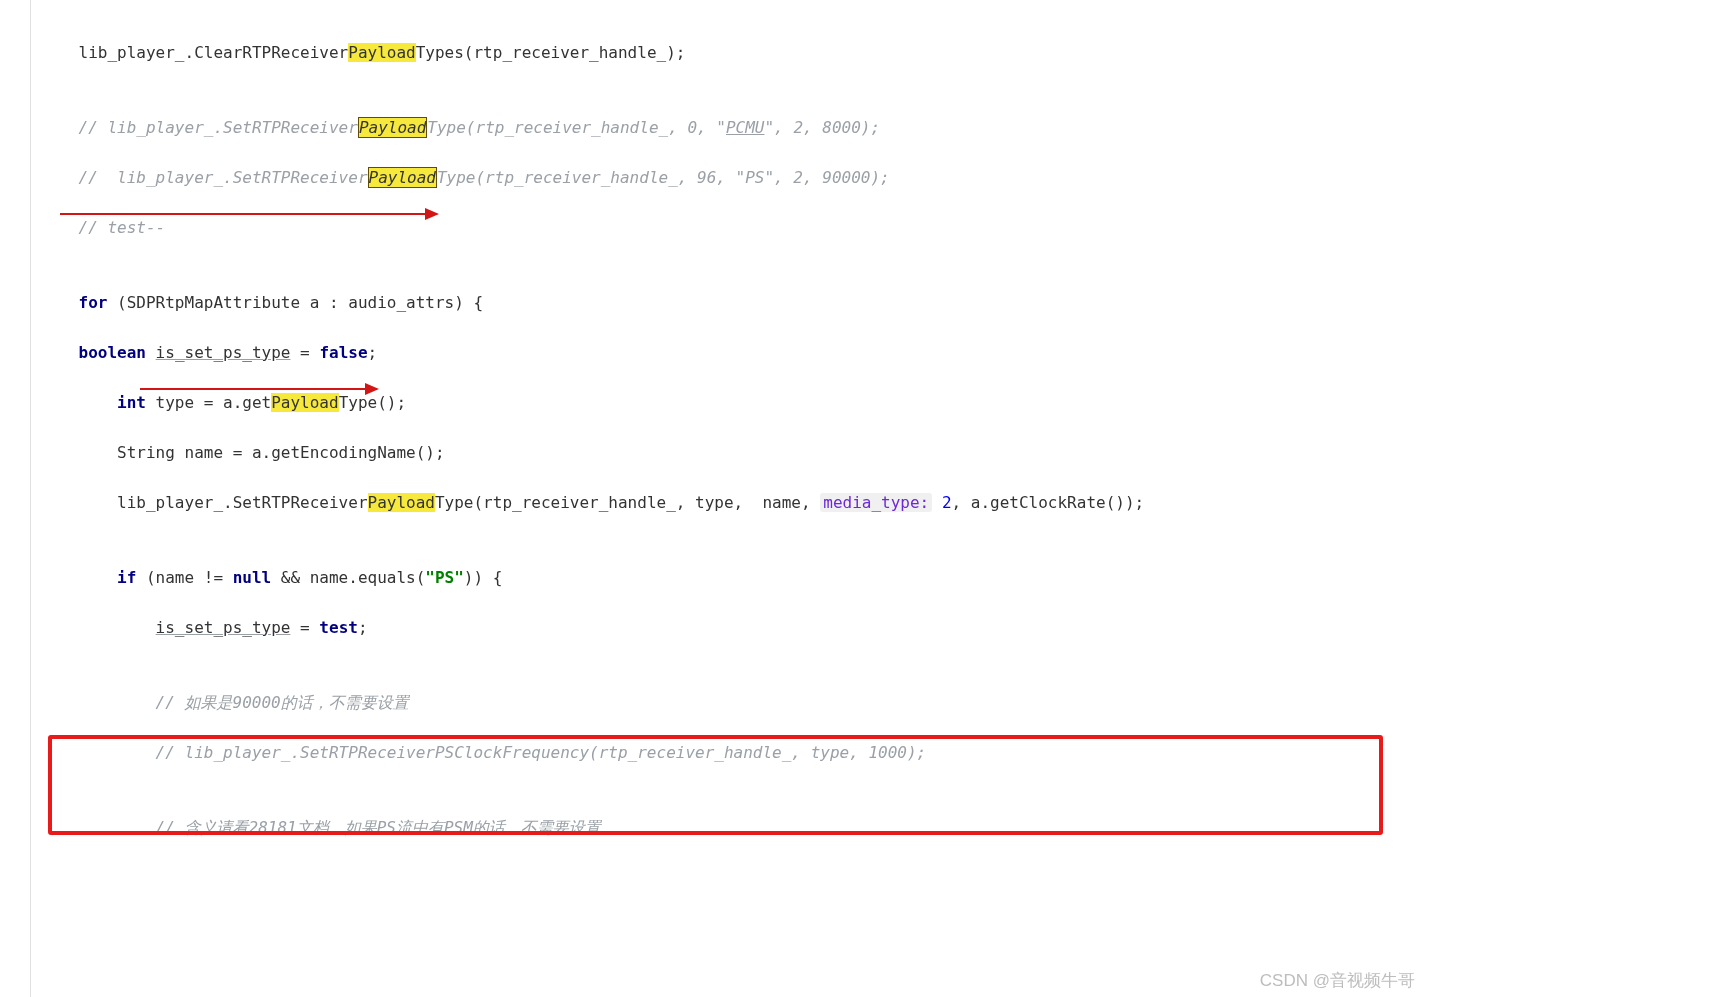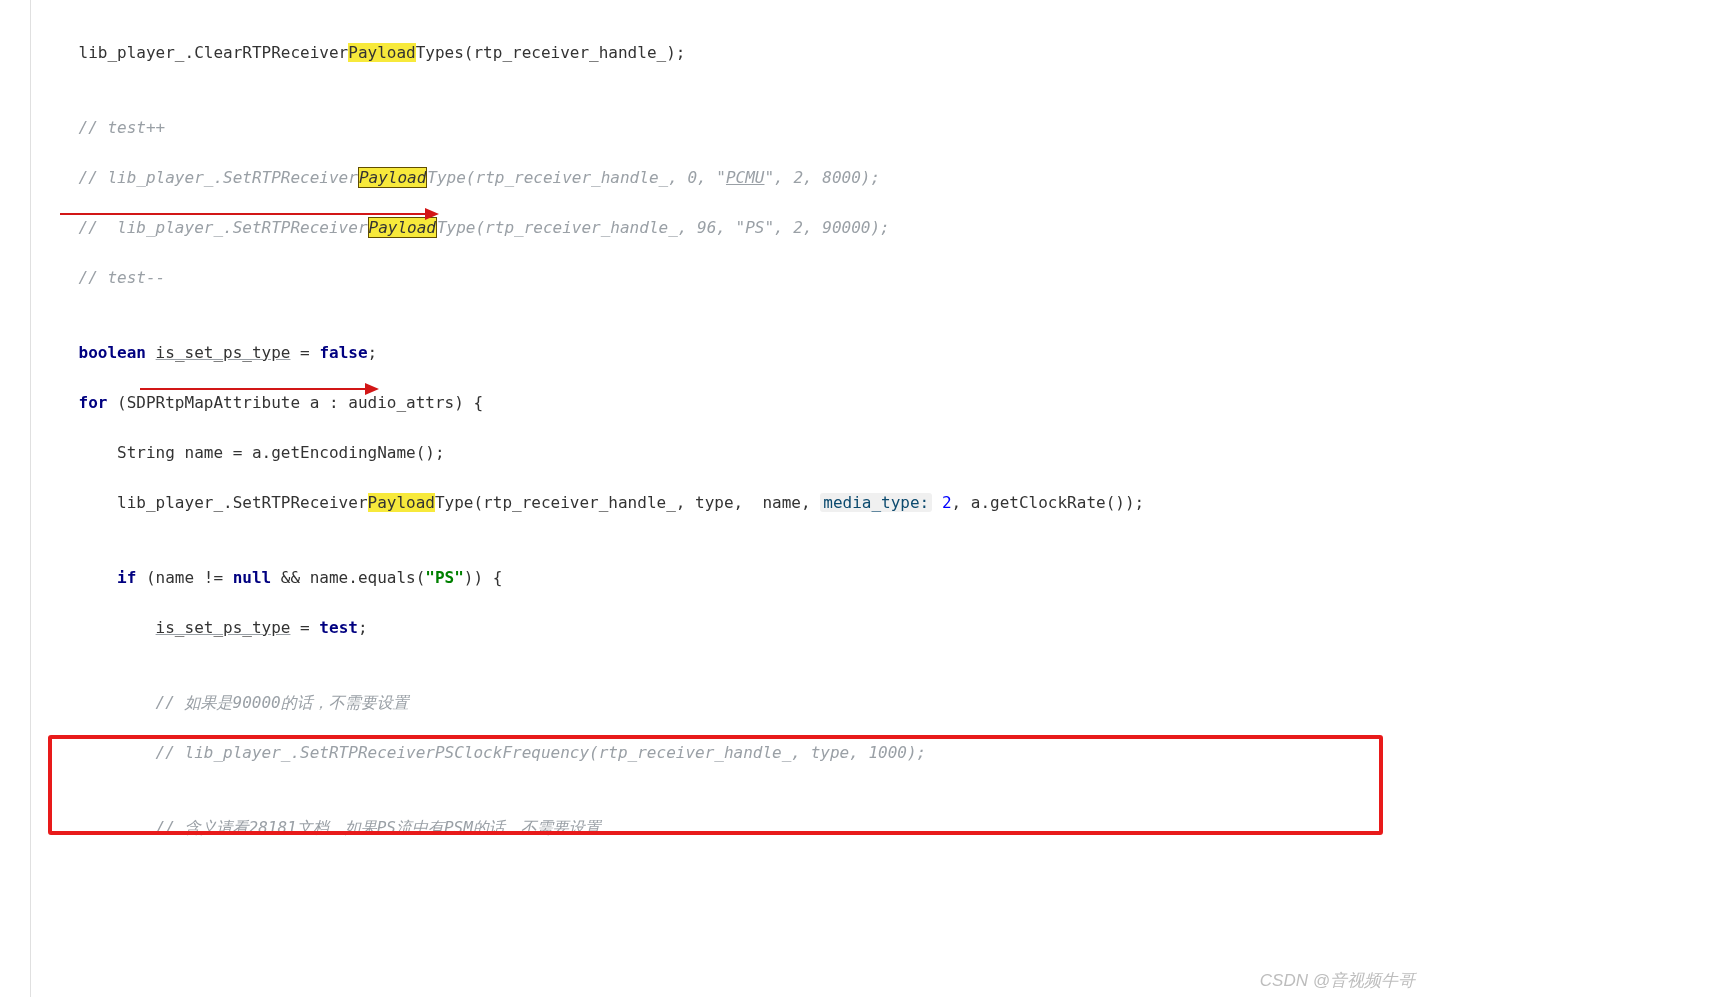--- a/index.html
+++ b/index.html
@@ -6,44 +6,44 @@
   .page{width:1430px;height:997px;position:relative;overflow:hidden;box-sizing:border-box;padding:15px 0 15px 40px;}
   .code{white-space:pre;line-height:25px;}
   .gutter{position:absolute;top:0;left:0;width:30px;height:100%;border-right:1px solid #e0e0e0;}
   .ln{display:block;}
   .kw{color:#000080;font-weight:bold;}
   .str{color:#008000;font-weight:bold;}
   .cm, .cm *{color:#9aa0a6;font-style:italic;}
   .num{color:#0000ff;}
   .hl{background:#f7e93b;color:#333;font-style:normal;font-weight:normal;}
   .hlbox{background:#f7e93b;color:#333;border:1px solid #604d00;padding:0;}
-  .hint{background:#f0f0f0;color:#0c4a6e;font-style:normal;padding:0 3px;border-radius:3px;}
+  .hint{background:#f0f0f0;color:#6d28d9;font-style:normal;padding:0 3px;border-radius:3px;}
   .u{text-decoration:underline;text-decoration-color:#9aa0a6;text-align:right;}
   .redbox{position:absolute;border:4px solid #e81a1a;border-radius:3px;}
   .arrow{position:absolute;pointer-events:none;}
   .arrow .shaft{position:absolute;height:2px;background:#d21616;top:0;left:0;}
   .arrow .head{position:absolute;width:0;height:0;border-left:14px solid #d21616;border-top:6px solid transparent;border-bottom:6px solid transparent;top:-5px;}
-  .watermark{position:absolute;right:15px;bottom:5px;color:#bdbdbd;font-family:Arial,sans-serif;font-size:17px;font-style:italic;}
+  .watermark{position:absolute;right:15px;bottom:5px;color:#bdbdbd;font-family:Arial,sans-serif;font-size:17px;}
 </style>
 </head>
 <body>
 
 <div class="page">
   <div class="gutter"></div>
 
   <div class="code">
 <span class="ln"><span>    lib_player_.ClearRTPReceiver</span><span class="hl">Payload</span><span>Types(rtp_receiver_handle_);</span></span>
 <span class="ln"></span>
-<span class="ln cm">    // test++</span>
 <span class="ln cm"><span>    // lib_player_.SetRTPReceiver</span><span class="hlbox">Payload</span><span>Type(rtp_receiver_handle_, 0, "</span><span class="u">PCMU</span><span>", 2, 8000);</span></span>
 <span class="ln cm"><span>    //  lib_player_.SetRTPReceiver</span><span class="hlbox">Payload</span><span>Type(rtp_receiver_handle_, 96, "PS", 2, 90000);</span></span>
 <span class="ln cm">    // test--</span>
 <span class="ln"></span>
+<span class="ln"><span>    </span><span class="kw">for</span><span> (SDPRtpMapAttribute a : audio_attrs) {</span></span>
 <span class="ln"><span>    </span><span class="kw">boolean</span><span> </span><span class="u">is_set_ps_type</span><span> = </span><span class="kw">false</span><span>;</span></span>
-<span class="ln"><span>    </span><span class="kw">for</span><span> (SDPRtpMapAttribute a : audio_attrs) {</span></span>
+<span class="ln"><span>        </span><span class="kw">int</span><span> type = a.get</span><span class="hl">Payload</span><span>Type();</span></span>
 <span class="ln">        String name = a.getEncodingName();</span>
 <span class="ln"><span>        lib_player_.SetRTPReceiver</span><span class="hl">Payload</span><span>Type(rtp_receiver_handle_, type,  name, </span><span class="hint">media_type:</span><span> </span><span class="num">2</span><span>, a.getClockRate());</span></span>
 <span class="ln"></span>
 <span class="ln"><span>        </span><span class="kw">if</span><span> (name != </span><span class="kw">null</span><span> &amp;&amp; name.equals(</span><span class="str">"PS"</span><span>)) {</span></span>
 <span class="ln"><span>            </span><span class="u">is_set_ps_type</span><span> = </span><span class="kw">test</span><span>;</span></span>
 <span class="ln"></span>
 <span class="ln cm">            // 如果是90000的话，不需要设置</span>
 <span class="ln cm">            // lib_player_.SetRTPReceiverPSClockFrequency(rtp_receiver_handle_, type, 1000);</span>
 <span class="ln"></span>
 <span class="ln cm">            // 含义请看28181文档，如果PS流中有PSM的话，不需要设置</span>

